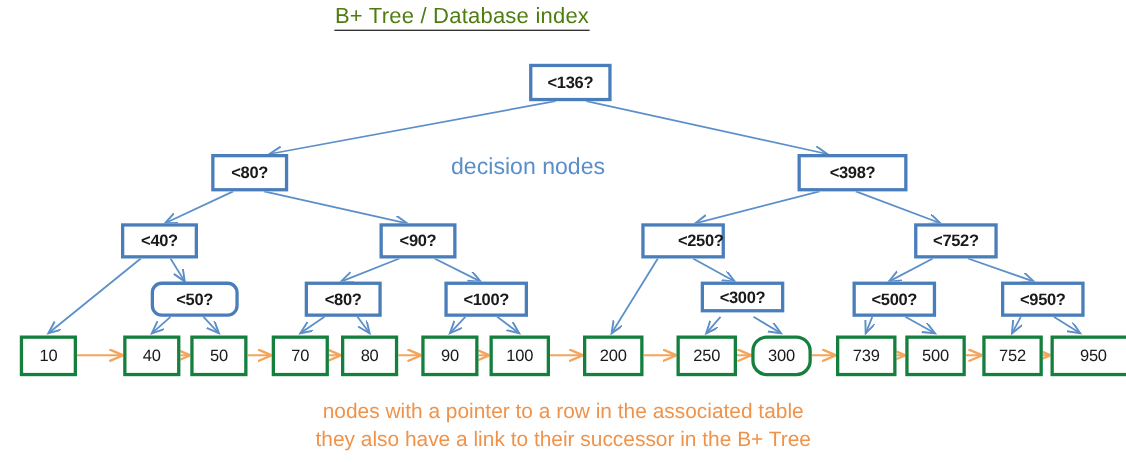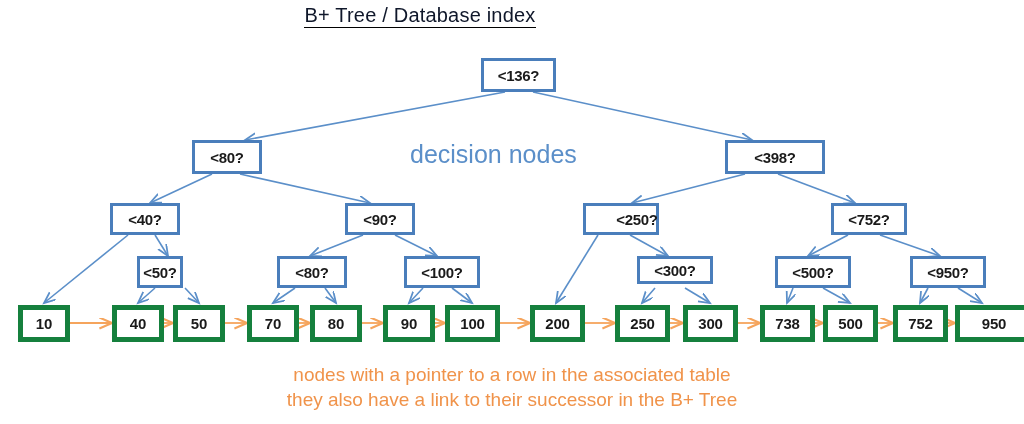--- a/index.html
+++ b/index.html
@@ -23,21 +23,21 @@
     height: 424px;
     pointer-events: none;
   }
   .title {
     position: absolute;
     left: 0;
     top: 4px;
     width: 840px;
     text-align: center;
     font-size: 20px;
-    color: #0f172a;
+    color: #4d7c0f;
     letter-spacing: 0.2px;
   }
   .title span {
     border-bottom: 1px solid #000000;
     padding-bottom: 1px;
   }
   .node {
     position: absolute;
     box-sizing: border-box;
     display: flex;
@@ -47,27 +47,27 @@
     font-size: 15px;
     color: #1a1a1a;
     z-index: 3;
   }
   .node.decision {
     border: 3px solid #4a7ebb;
     font-weight: 700;
     letter-spacing: -0.3px;
   }
   .node.leaf {
-    border: 5px solid #15803d;
-    font-weight: 700;
+    border: 3px solid #15803d;
+    font-weight: 400;
     letter-spacing: -0.2px;
   }
   .annot-decision {
     position: absolute;
-    font-size: 25px;
+    font-size: 21px;
     color: #5b8fc9;
     white-space: nowrap;
     z-index: 2;
   }
   .caption {
     position: absolute;
     left: 0;
     width: 1024px;
     text-align: center;
     color: #f0934a;
@@ -140,39 +140,39 @@
   <div class="annot-decision" style="left:410px; top:140px;">decision nodes</div>
 
   <div id="decision-layer">
       <div class="node decision" style="left: 481px; top: 58px; width: 75px; height: 34px;">&lt;136?</div>
       <div class="node decision" style="left: 192px; top: 140px; width: 70px; height: 34px;">&lt;80?</div>
       <div class="node decision" style="left: 725px; top: 140px; width: 100px; height: 34px;">&lt;398?</div>
       <div class="node decision" style="left: 110px; top: 203px; width: 70px; height: 32px;">&lt;40?</div>
       <div class="node decision" style="left: 345px; top: 203px; width: 70px; height: 32px;">&lt;90?</div>
       <div class="node decision" style="left: 583px; top: 203px; width: 76px; height: 32px; padding-left: 32px;">&lt;250?</div>
       <div class="node decision" style="left: 831px; top: 203px; width: 76px; height: 32px;">&lt;752?</div>
-      <div class="node decision" style="left: 137px; top: 256px; width: 46px; height: 32px;">&lt;50?</div>
+      <div class="node decision" style="left: 137px; top: 256px; width: 80px; height: 32px; border-radius: 10px;">&lt;50?</div>
       <div class="node decision" style="left: 277px; top: 256px; width: 70px; height: 32px;">&lt;80?</div>
       <div class="node decision" style="left: 404px; top: 256px; width: 76px; height: 32px;">&lt;100?</div>
       <div class="node decision" style="left: 637px; top: 256px; width: 76px; height: 28px;">&lt;300?</div>
       <div class="node decision" style="left: 775px; top: 256px; width: 76px; height: 32px;">&lt;500?</div>
       <div class="node decision" style="left: 910px; top: 256px; width: 76px; height: 32px;">&lt;950?</div>
     </div>
   <div id="leaf-layer">
       <div class="node leaf" style="left: 18px; top: 305px; width: 52px; height: 37px;">10</div>
       <div class="node leaf" style="left: 112px; top: 305px; width: 52px; height: 37px;">40</div>
       <div class="node leaf" style="left: 173px; top: 305px; width: 52px; height: 37px;">50</div>
       <div class="node leaf" style="left: 247px; top: 305px; width: 52px; height: 37px;">70</div>
       <div class="node leaf" style="left: 310px; top: 305px; width: 52px; height: 37px;">80</div>
       <div class="node leaf" style="left: 383px; top: 305px; width: 52px; height: 37px;">90</div>
       <div class="node leaf" style="left: 445px; top: 305px; width: 55px; height: 37px;">100</div>
       <div class="node leaf" style="left: 530px; top: 305px; width: 55px; height: 37px;">200</div>
       <div class="node leaf" style="left: 615px; top: 305px; width: 55px; height: 37px;">250</div>
-      <div class="node leaf" style="left: 683px; top: 305px; width: 55px; height: 37px;">300</div>
-      <div class="node leaf" style="left: 760px; top: 305px; width: 55px; height: 37px;">738</div>
+      <div class="node leaf" style="left: 683px; top: 305px; width: 55px; height: 37px; border-radius: 14px;">300</div>
+      <div class="node leaf" style="left: 760px; top: 305px; width: 55px; height: 37px;">739</div>
       <div class="node leaf" style="left: 823px; top: 305px; width: 55px; height: 37px;">500</div>
       <div class="node leaf" style="left: 893px; top: 305px; width: 55px; height: 37px;">752</div>
       <div class="node leaf" style="left: 955px; top: 305px; width: 78px; height: 37px;">950</div>
     </div>
 
   <div class="caption" style="top:362px;">nodes with a pointer to a row in the associated table</div>
   <div class="caption" style="top:387px;">they also have a link to their successor in the B+ Tree</div>
 
 </div>
 

